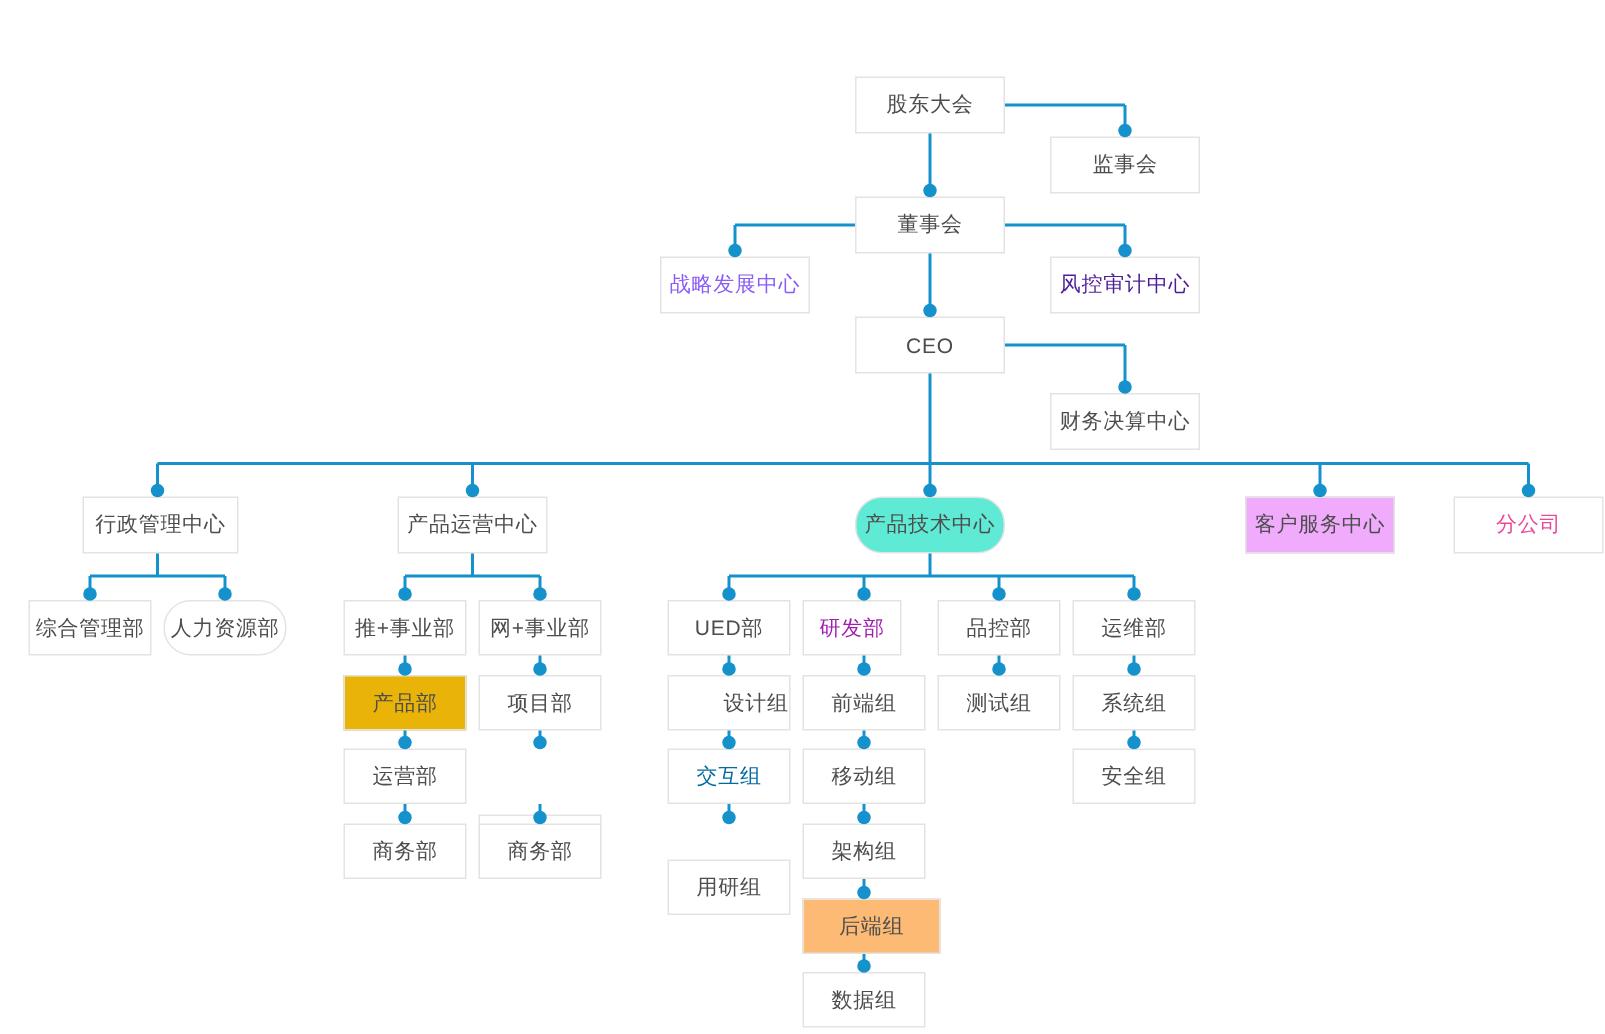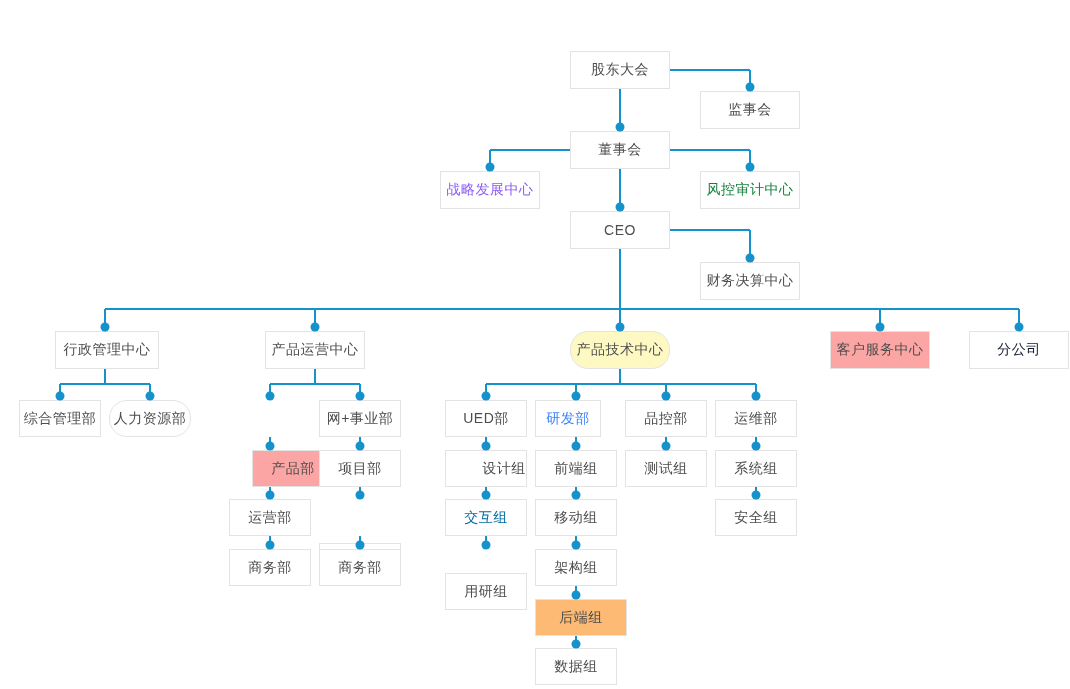--- a/index.html
+++ b/index.html
@@ -47,36 +47,37 @@
 </style>
 </head>
 <body>
 
 <div class="stage">
   <div class="nodes-layer" id="nodes-layer">
       <div class="node" style="left: 570px; top: 51px; width: 100px; height: 38px; border-color: rgb(227, 227, 227); background: rgb(255, 255, 255); color: rgb(77, 77, 77);">股东大会</div>
       <div class="node" style="left: 700px; top: 91px; width: 100px; height: 38px; border-color: rgb(227, 227, 227); background: rgb(255, 255, 255); color: rgb(77, 77, 77);">监事会</div>
       <div class="node" style="left: 570px; top: 131px; width: 100px; height: 38px; border-color: rgb(227, 227, 227); background: rgb(255, 255, 255); color: rgb(77, 77, 77);">董事会</div>
       <div class="node" style="left: 440px; top: 171px; width: 100px; height: 38px; border-color: rgb(227, 227, 227); background: rgb(255, 255, 255); color: #8b5cf6;">战略发展中心</div>
-      <div class="node" style="left: 700px; top: 171px; width: 100px; height: 38px; border-color: rgb(227, 227, 227); background: rgb(255, 255, 255); color: #15803d;">风控审计中心</div>
+      <div class="node" style="left: 700px; top: 171px; width: 100px; height: 38px; border-color: rgb(227, 227, 227); background: rgb(255, 255, 255); color: #4c1d95;">风控审计中心</div>
       <div class="node" style="left: 570px; top: 211px; width: 100px; height: 38px; border-color: rgb(227, 227, 227); background: rgb(255, 255, 255); color: rgb(77, 77, 77);">CEO</div>
       <div class="node" style="left: 700px; top: 262px; width: 100px; height: 38px; border-color: rgb(227, 227, 227); background: rgb(255, 255, 255); color: rgb(77, 77, 77);">财务决算中心</div>
       <div class="node" style="left: 55px; top: 331px; width: 104px; height: 38px; border-color: rgb(227, 227, 227); background: rgb(255, 255, 255); color: rgb(77, 77, 77);">行政管理中心</div>
       <div class="node" style="left: 265px; top: 331px; width: 100px; height: 38px; border-color: rgb(227, 227, 227); background: rgb(255, 255, 255); color: rgb(77, 77, 77);">产品运营中心</div>
-      <div class="node" style="left: 570px; top: 331px; width: 100px; height: 38px; border-color: rgb(227, 227, 227); background: #fef9c3; color: rgb(77, 77, 77); border-radius: 18px;">产品技术中心</div>
-      <div class="node" style="left: 830px; top: 331px; width: 100px; height: 38px; border-color: rgb(227, 227, 227); background: #fca5a5; color: rgb(77, 77, 77);">客户服务中心</div>
-      <div class="node" style="left: 969px; top: 331px; width: 100px; height: 38px; border-color: rgb(227, 227, 227); background: rgb(255, 255, 255); color: #0f172a;">分公司</div>
+      <div class="node" style="left: 570px; top: 331px; width: 100px; height: 38px; border-color: rgb(227, 227, 227); background: #5eead4; color: rgb(77, 77, 77); border-radius: 18px;">产品技术中心</div>
+      <div class="node" style="left: 830px; top: 331px; width: 100px; height: 38px; border-color: rgb(227, 227, 227); background: #f0abfc; color: rgb(77, 77, 77);">客户服务中心</div>
+      <div class="node" style="left: 969px; top: 331px; width: 100px; height: 38px; border-color: rgb(227, 227, 227); background: rgb(255, 255, 255); color: #ec4899;">分公司</div>
       <div class="node" style="left: 19px; top: 400px; width: 82px; height: 37px; border-color: rgb(227, 227, 227); background: rgb(255, 255, 255); color: rgb(77, 77, 77);">综合管理部</div>
       <div class="node" style="left: 109px; top: 400px; width: 82px; height: 37px; border-color: rgb(227, 227, 227); background: rgb(255, 255, 255); color: rgb(77, 77, 77); border-radius: 18px;">人力资源部</div>
+      <div class="node" style="left: 229px; top: 400px; width: 82px; height: 37px; border-color: rgb(227, 227, 227); background: rgb(255, 255, 255); color: rgb(77, 77, 77);">推+事业部</div>
       <div class="node" style="left: 319px; top: 400px; width: 82px; height: 37px; border-color: rgb(227, 227, 227); background: rgb(255, 255, 255); color: rgb(77, 77, 77);">网+事业部</div>
       <div class="node" style="left: 445px; top: 400px; width: 82px; height: 37px; border-color: rgb(227, 227, 227); background: rgb(255, 255, 255); color: rgb(77, 77, 77);">UED部</div>
-      <div class="node" style="left: 535px; top: 400px; width: 66px; height: 37px; border-color: rgb(227, 227, 227); background: rgb(255, 255, 255); color: #3b82f6; text-align: center;">研发部</div>
+      <div class="node" style="left: 535px; top: 400px; width: 66px; height: 37px; border-color: rgb(227, 227, 227); background: rgb(255, 255, 255); color: #a21caf; text-align: center;">研发部</div>
       <div class="node" style="left: 625px; top: 400px; width: 82px; height: 37px; border-color: rgb(227, 227, 227); background: rgb(255, 255, 255); color: rgb(77, 77, 77);">品控部</div>
       <div class="node" style="left: 715px; top: 400px; width: 82px; height: 37px; border-color: rgb(227, 227, 227); background: rgb(255, 255, 255); color: rgb(77, 77, 77);">运维部</div>
-      <div class="node" style="left: 229px; top: 450px; width: 82px; height: 37px; border-color: rgb(227, 227, 227); background: #fca5a5; color: rgb(77, 77, 77); margin-left: 23px;">产品部</div>
+      <div class="node" style="left: 229px; top: 450px; width: 82px; height: 37px; border-color: rgb(227, 227, 227); background: #eab308; color: rgb(77, 77, 77);">产品部</div>
       <div class="node" style="left: 319px; top: 450px; width: 82px; height: 37px; border-color: rgb(227, 227, 227); background: rgb(255, 255, 255); color: rgb(77, 77, 77);">项目部</div>
       <div class="node" style="left: 445px; top: 450px; width: 82px; height: 37px; border-color: rgb(227, 227, 227); background: rgb(255, 255, 255); color: rgb(77, 77, 77); padding-left: 36px;">设计组</div>
       <div class="node" style="left: 535px; top: 450px; width: 82px; height: 37px; border-color: rgb(227, 227, 227); background: rgb(255, 255, 255); color: rgb(77, 77, 77);">前端组</div>
       <div class="node" style="left: 625px; top: 450px; width: 82px; height: 37px; border-color: rgb(227, 227, 227); background: rgb(255, 255, 255); color: rgb(77, 77, 77);">测试组</div>
       <div class="node" style="left: 715px; top: 450px; width: 82px; height: 37px; border-color: rgb(227, 227, 227); background: rgb(255, 255, 255); color: rgb(77, 77, 77);">系统组</div>
       <div class="node" style="left: 229px; top: 499px; width: 82px; height: 37px; border-color: rgb(227, 227, 227); background: rgb(255, 255, 255); color: rgb(77, 77, 77);">运营部</div>
       <div class="node" style="left: 319px; top: 499px; width: 82px; height: 37px; border-color: rgb(227, 227, 227); background: rgb(255, 255, 255); color: rgb(77, 77, 77); margin-top: 44px;">推广部</div>
       <div class="node" style="left: 445px; top: 499px; width: 82px; height: 37px; border-color: rgb(227, 227, 227); background: rgb(255, 255, 255); color: #0369a1;">交互组</div>
       <div class="node" style="left: 535px; top: 499px; width: 82px; height: 37px; border-color: rgb(227, 227, 227); background: rgb(255, 255, 255); color: rgb(77, 77, 77);">移动组</div>
       <div class="node" style="left: 715px; top: 499px; width: 82px; height: 37px; border-color: rgb(227, 227, 227); background: rgb(255, 255, 255); color: rgb(77, 77, 77);">安全组</div>

